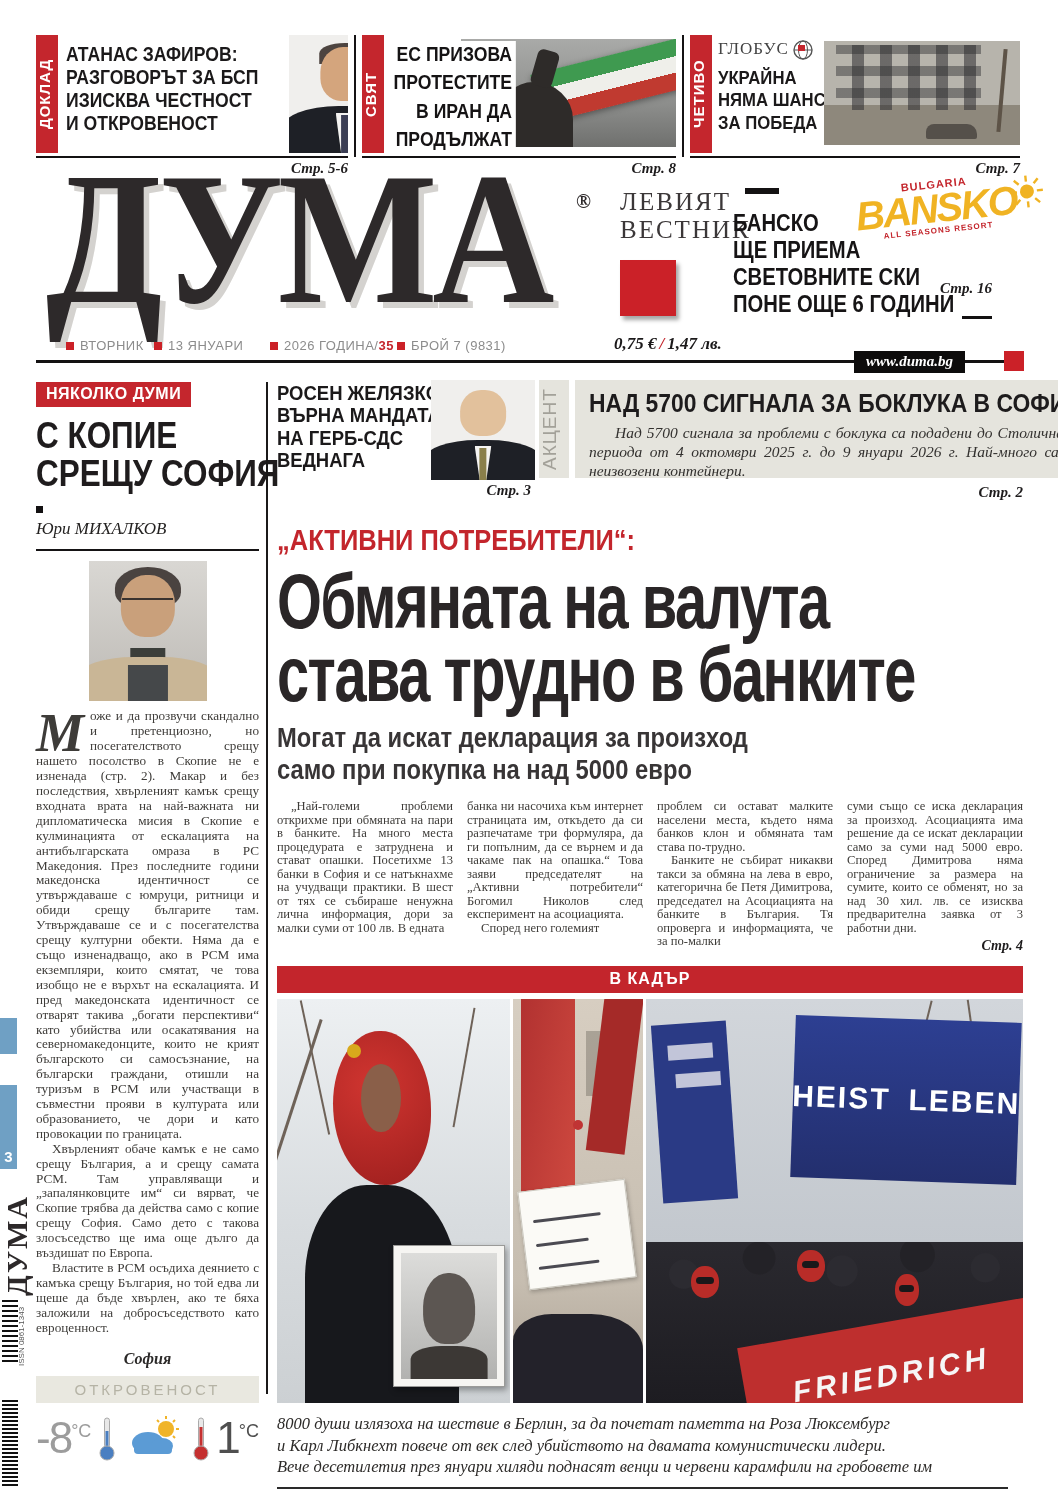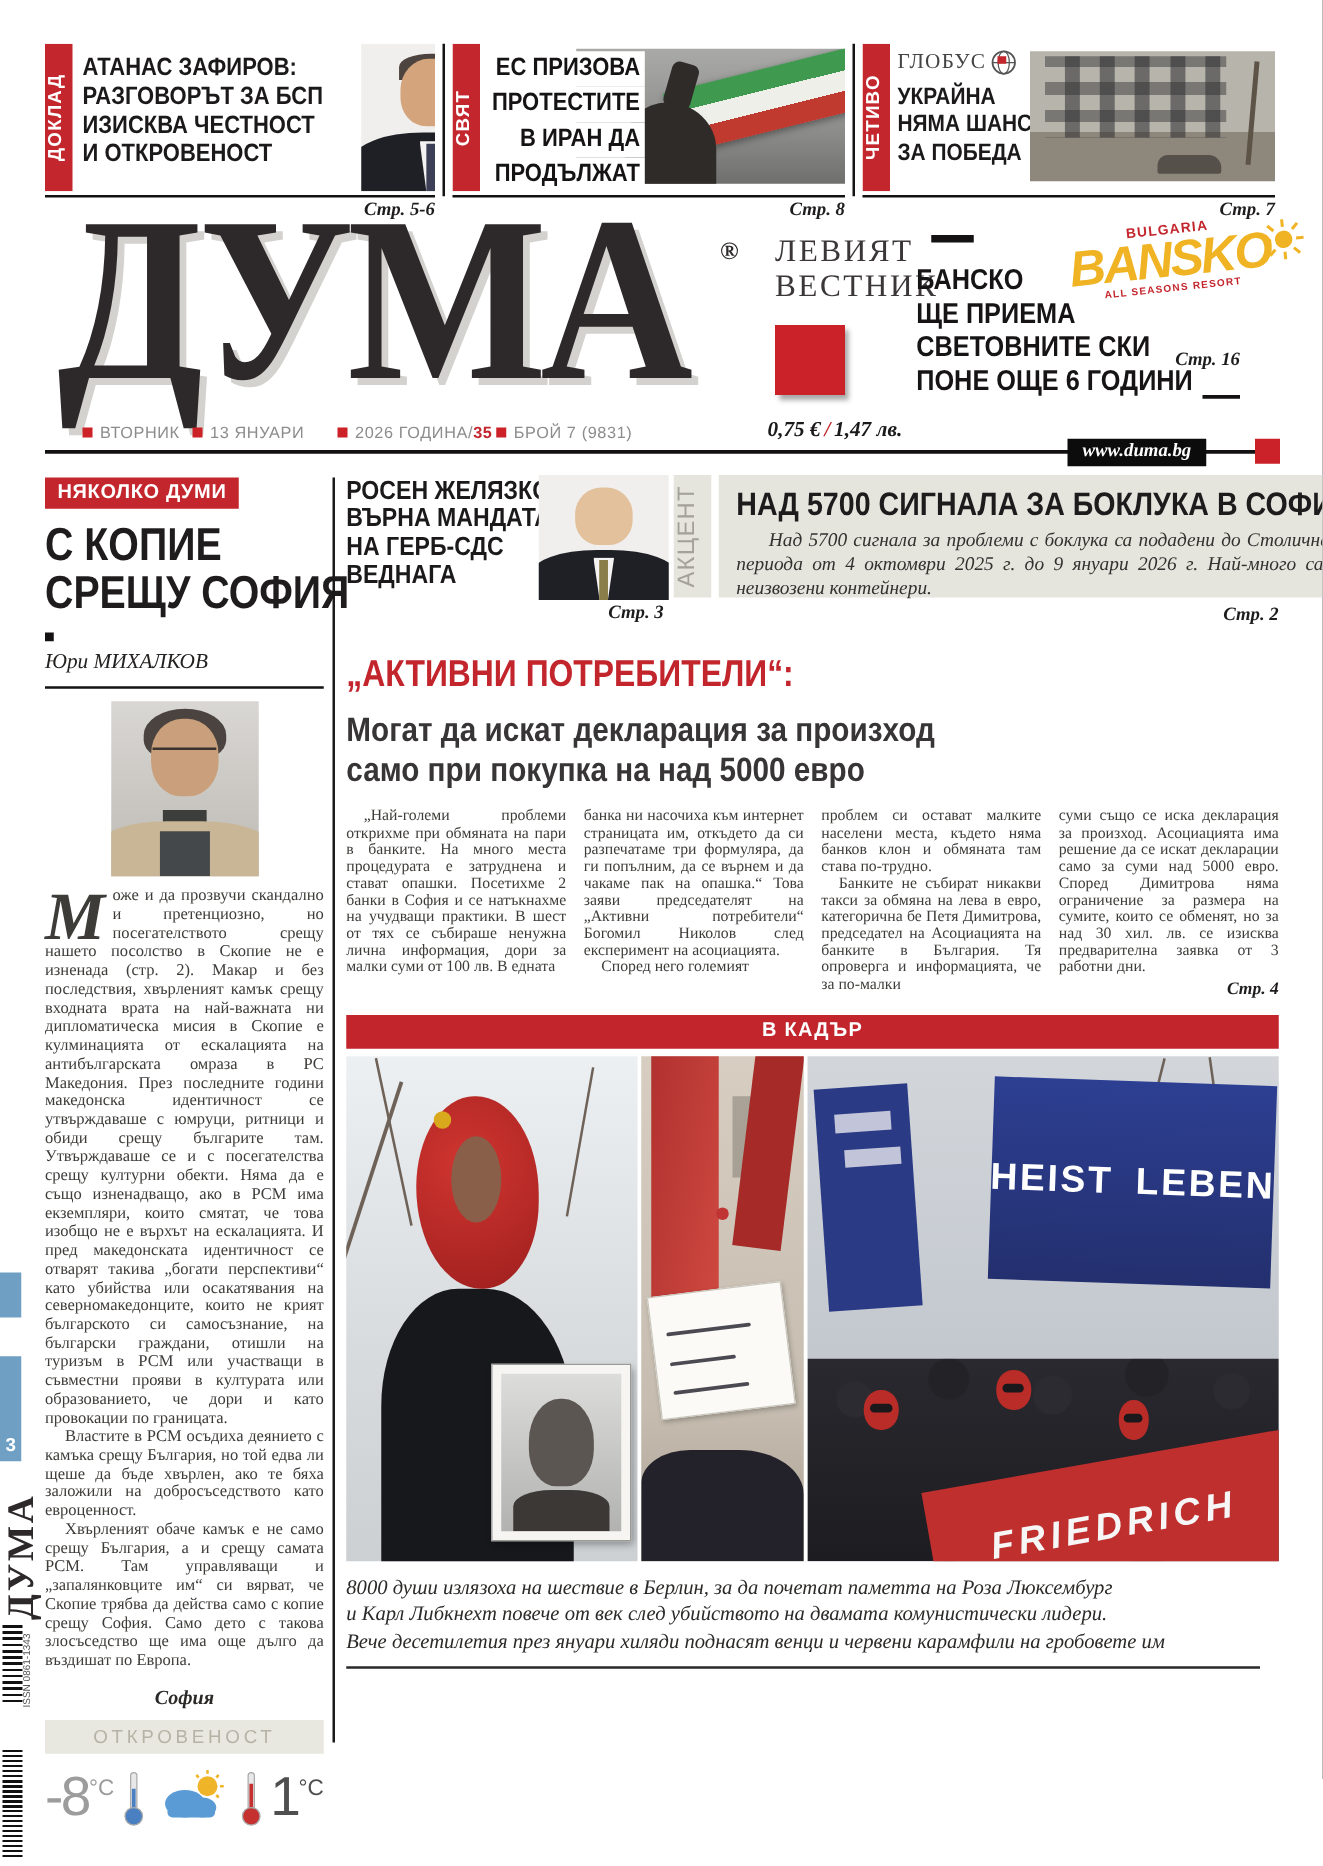--- a/index.html
+++ b/index.html
@@ -357,22 +357,22 @@
     <div class="op-photo">
       <div class="hair"></div>
         <div class="head"></div>
         <div class="glasses"></div>
       <div class="neck"></div>
         <div class="jacket"></div>
         <div class="sweater"></div>
     </div>
     <div class="op-body">
       <p class="lead">Може и да прозвучи скандално и претенциозно, но посегателството срещу нашето посолство в Скопие не е изненада (стр. 2). Макар и без последствия, хвърленият камък срещу входната врата на най-важната ни дипломатическа мисия в Скопие е кулминацията от ескалацията на антибългарската омраза в РС Македония. През последните години македонска идентичност се утвърждаваше с юмруци, ритници и обиди срещу българите там. Утвърждаваше се и с посегателства срещу културни обекти. Няма да е също изненадващо, ако в РСМ има екземпляри, които смятат, че това изобщо не е върхът на ескалацията. И пред македонската идентичност се отварят такива „богати перспективи“ като убийства или осакатявания на северномакедонците, които не крият българското си самосъзнание, на български граждани, отишли на туризъм в РСМ или участващи в съвместни прояви в културата или образованието, че дори и като провокации по границата.</p>
+      <p>Хвърленият обаче камък е не само срещу България, а и срещу самата РСМ. Там управляващи и „запалянковците им“ си вярват, че Скопие трябва да действа само с копие срещу София. Само дето с такова злосъседство ще има още дълго да въздишат по Европа.</p>
       <p>Властите в РСМ осъдиха деянието с камъка срещу България, но той едва ли щеше да бъде хвърлен, ако те бяха заложили на добросъседството като евроценност.</p>
-      <p>Хвърленият обаче камък е не само срещу България, а и срещу самата РСМ. Там управляващи и „запалянковците им“ си вярват, че Скопие трябва да действа само с копие срещу София. Само дето с такова злосъседство ще има още дълго да въздишат по Европа.</p>
     </div>
     <div class="w-city">София</div>
     <div class="w-cond">ОТКРОВЕНОСТ</div>
     <div class="w-row">
       <div class="w-temp"><span>-8</span><sup>°C</sup></div>
       <svg width="18" height="46" viewBox="0 0 18 46">
         <rect x="6.5" y="3" width="5" height="30" rx="2.5" fill="#e8e8e8" stroke="#aaa"></rect>
         <rect x="7.5" y="16" width="3" height="18" fill="#4a7fc1"></rect>
         <circle cx="9" cy="38" r="7" fill="#4a7fc1" stroke="#aaa"></circle>
       </svg>
@@ -429,29 +429,33 @@
           <div class="signals-text">Над 5700 сигнала за проблеми с боклука са подадени до Столичната община в периода от 4 октомври 2025 г. до 9 януари 2026 г. Най-много са жалбите за неизвозени контейнери.</div>
         </div>
       </div>
       <div class="ref sig-ref">Стр. 2</div>
     </div>
 
     <div class="kicker">
         <span class="sx85">„АКТИВНИ ПОТРЕБИТЕЛИ“:</span>
       </div>
 
+    <div class="headline">
+      <span class="sx75">Обмяната на валута</span>
+      <span class="sx75">става трудно в банките</span>
+    </div>
 
     <div class="subtitle">
       <span class="sx88">Могат да искат декларация за произход</span>
       <span class="sx88">само при покупка на над 5000 евро</span>
     </div>
 
     <div class="columns">
       <div class="col">
-        <p class="ind">„Най-големи проблеми открихме при обмяната на пари в банките. На много места процедурата е затруднена и стават опашки. Посетихме 2 банки в София и се натъкнахме на учудващи практики. В шест от тях се събираше ненужна лична информация, дори за малки суми от 100 лв. В едната</p>
+        <p class="ind">„Най-големи проблеми открихме при обмяната на пари в банките. На много места процедурата е затруднена и стават опашки. Посетихме 13 банки в София и се натъкнахме на учудващи практики. В шест от тях се събираше ненужна лична информация, дори за малки суми от 100 лв. В едната</p>
       </div>
       <div class="col">
         <p>банка ни насочиха към интернет страницата им, откъдето да си разпечатаме три формуляра, да ги попълним, да се върнем и да чакаме пак на опашка.“ Това заяви председателят на „Активни потребители“ Богомил Николов след експеримент на асоциацията.</p>
         <p class="ind">Според него големият</p>
       </div>
       <div class="col">
         <p>проблем си остават малките населени места, където няма банков клон и обмяната там става по-трудно.</p>
         <p class="ind">Банките не събират никакви такси за обмяна на лева в евро, категорична бе Петя Димитрова, председател на Асоциацията на банките в България. Тя опроверга и информацията, че за по-малки</p>
       </div>
       <div class="col">

